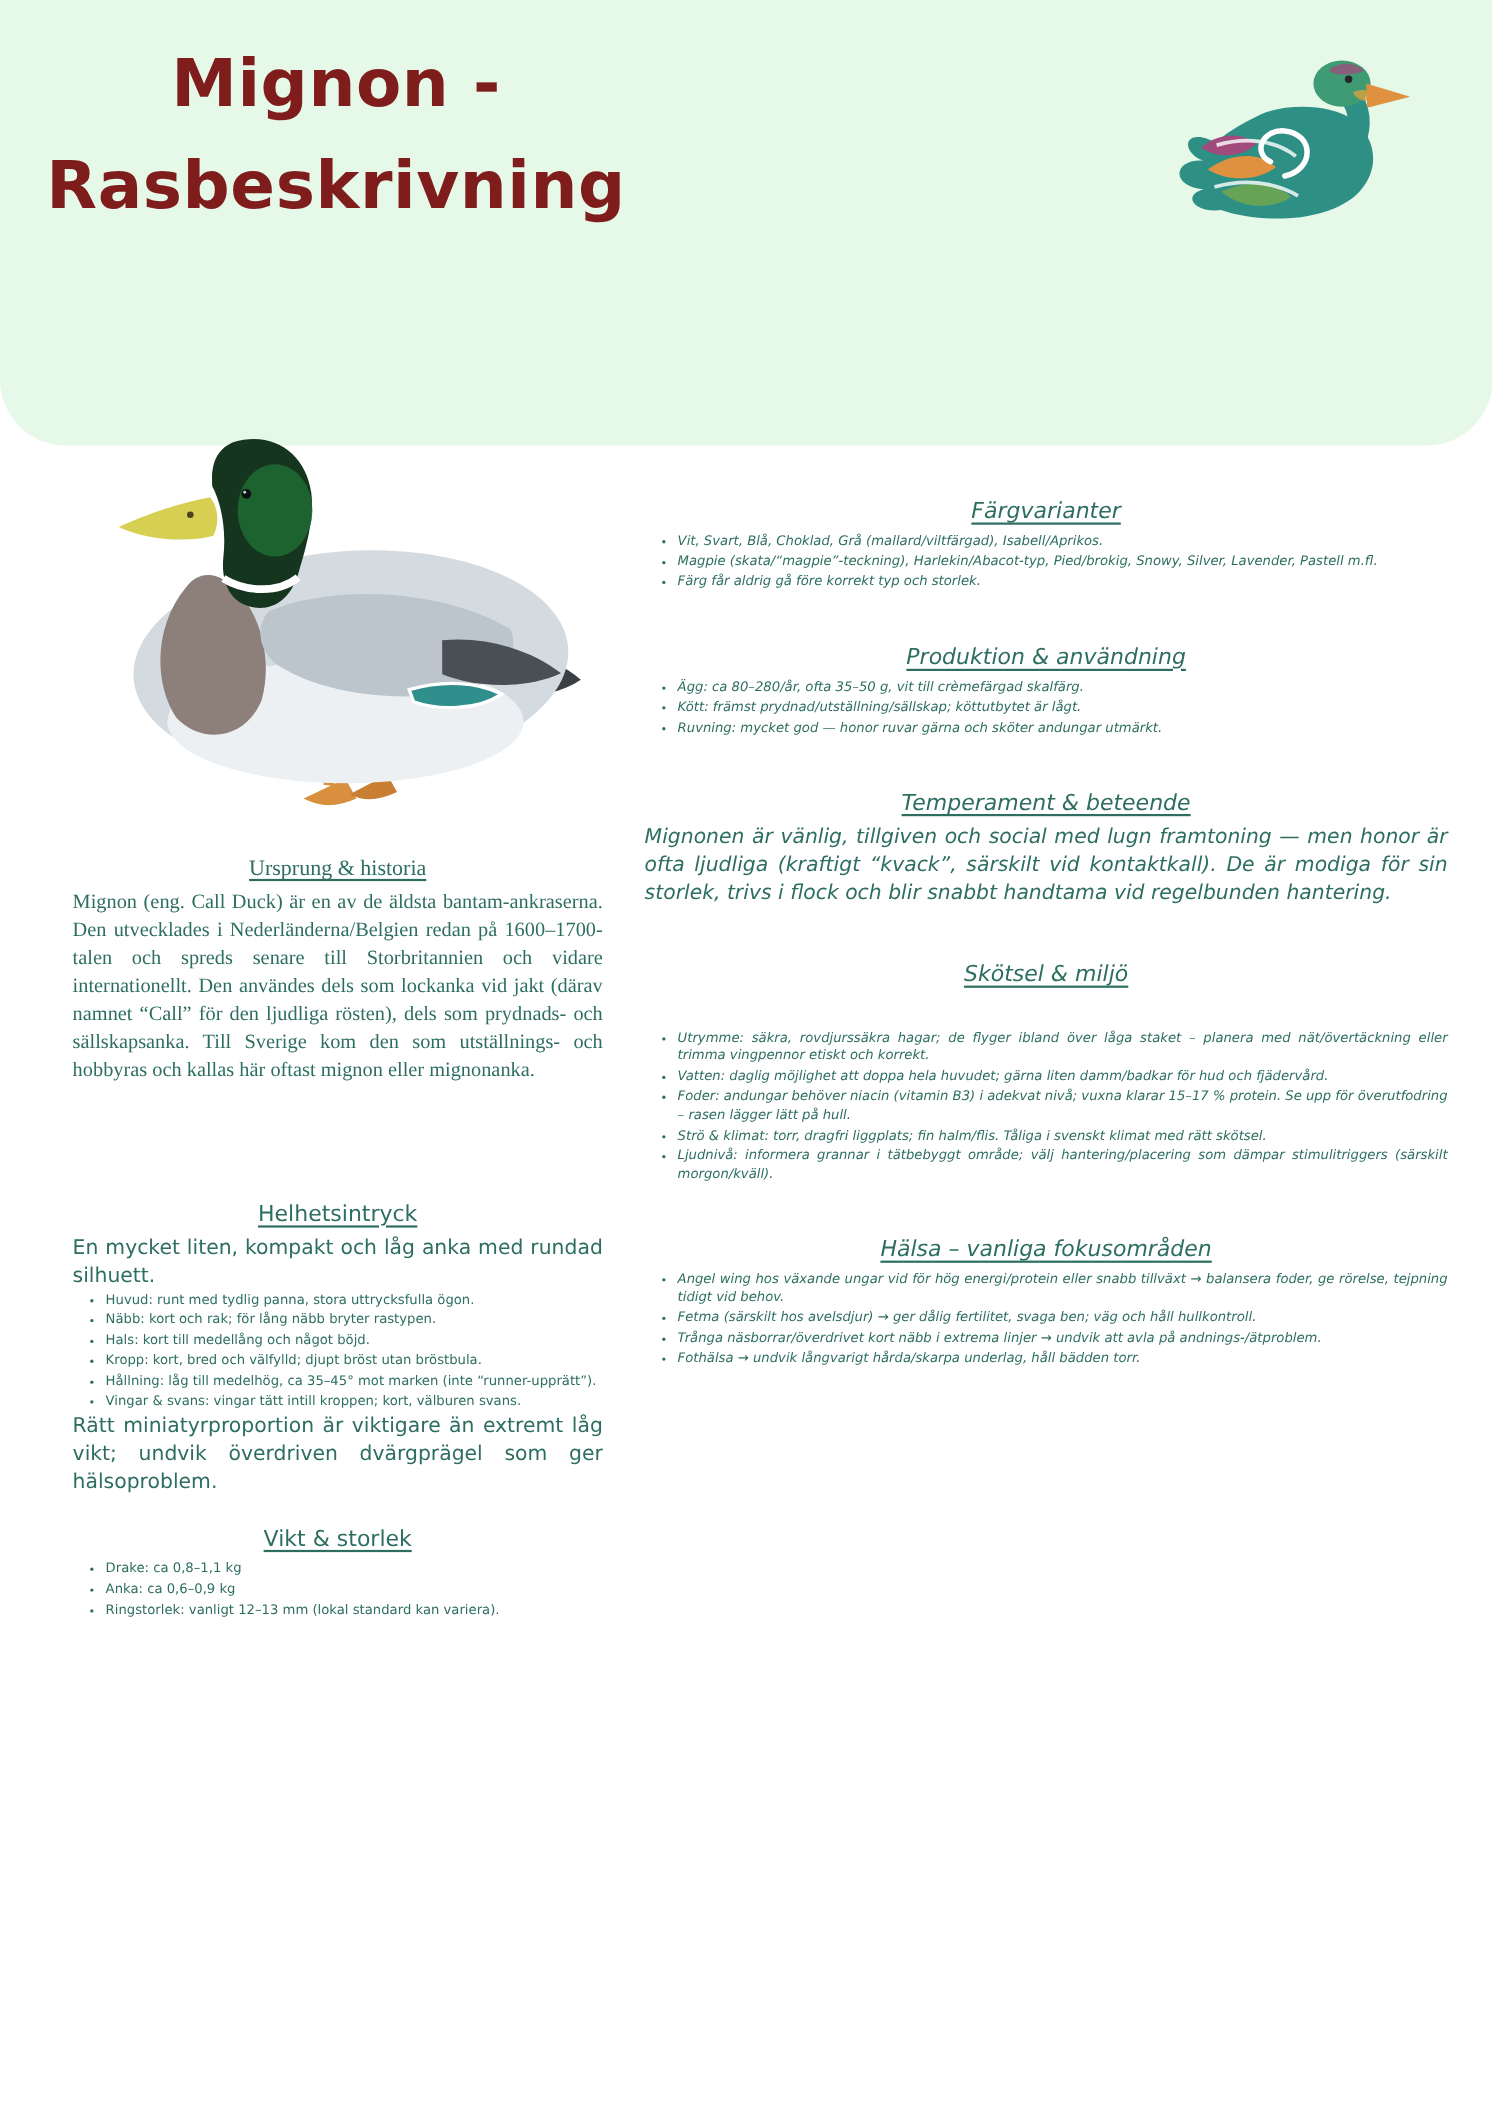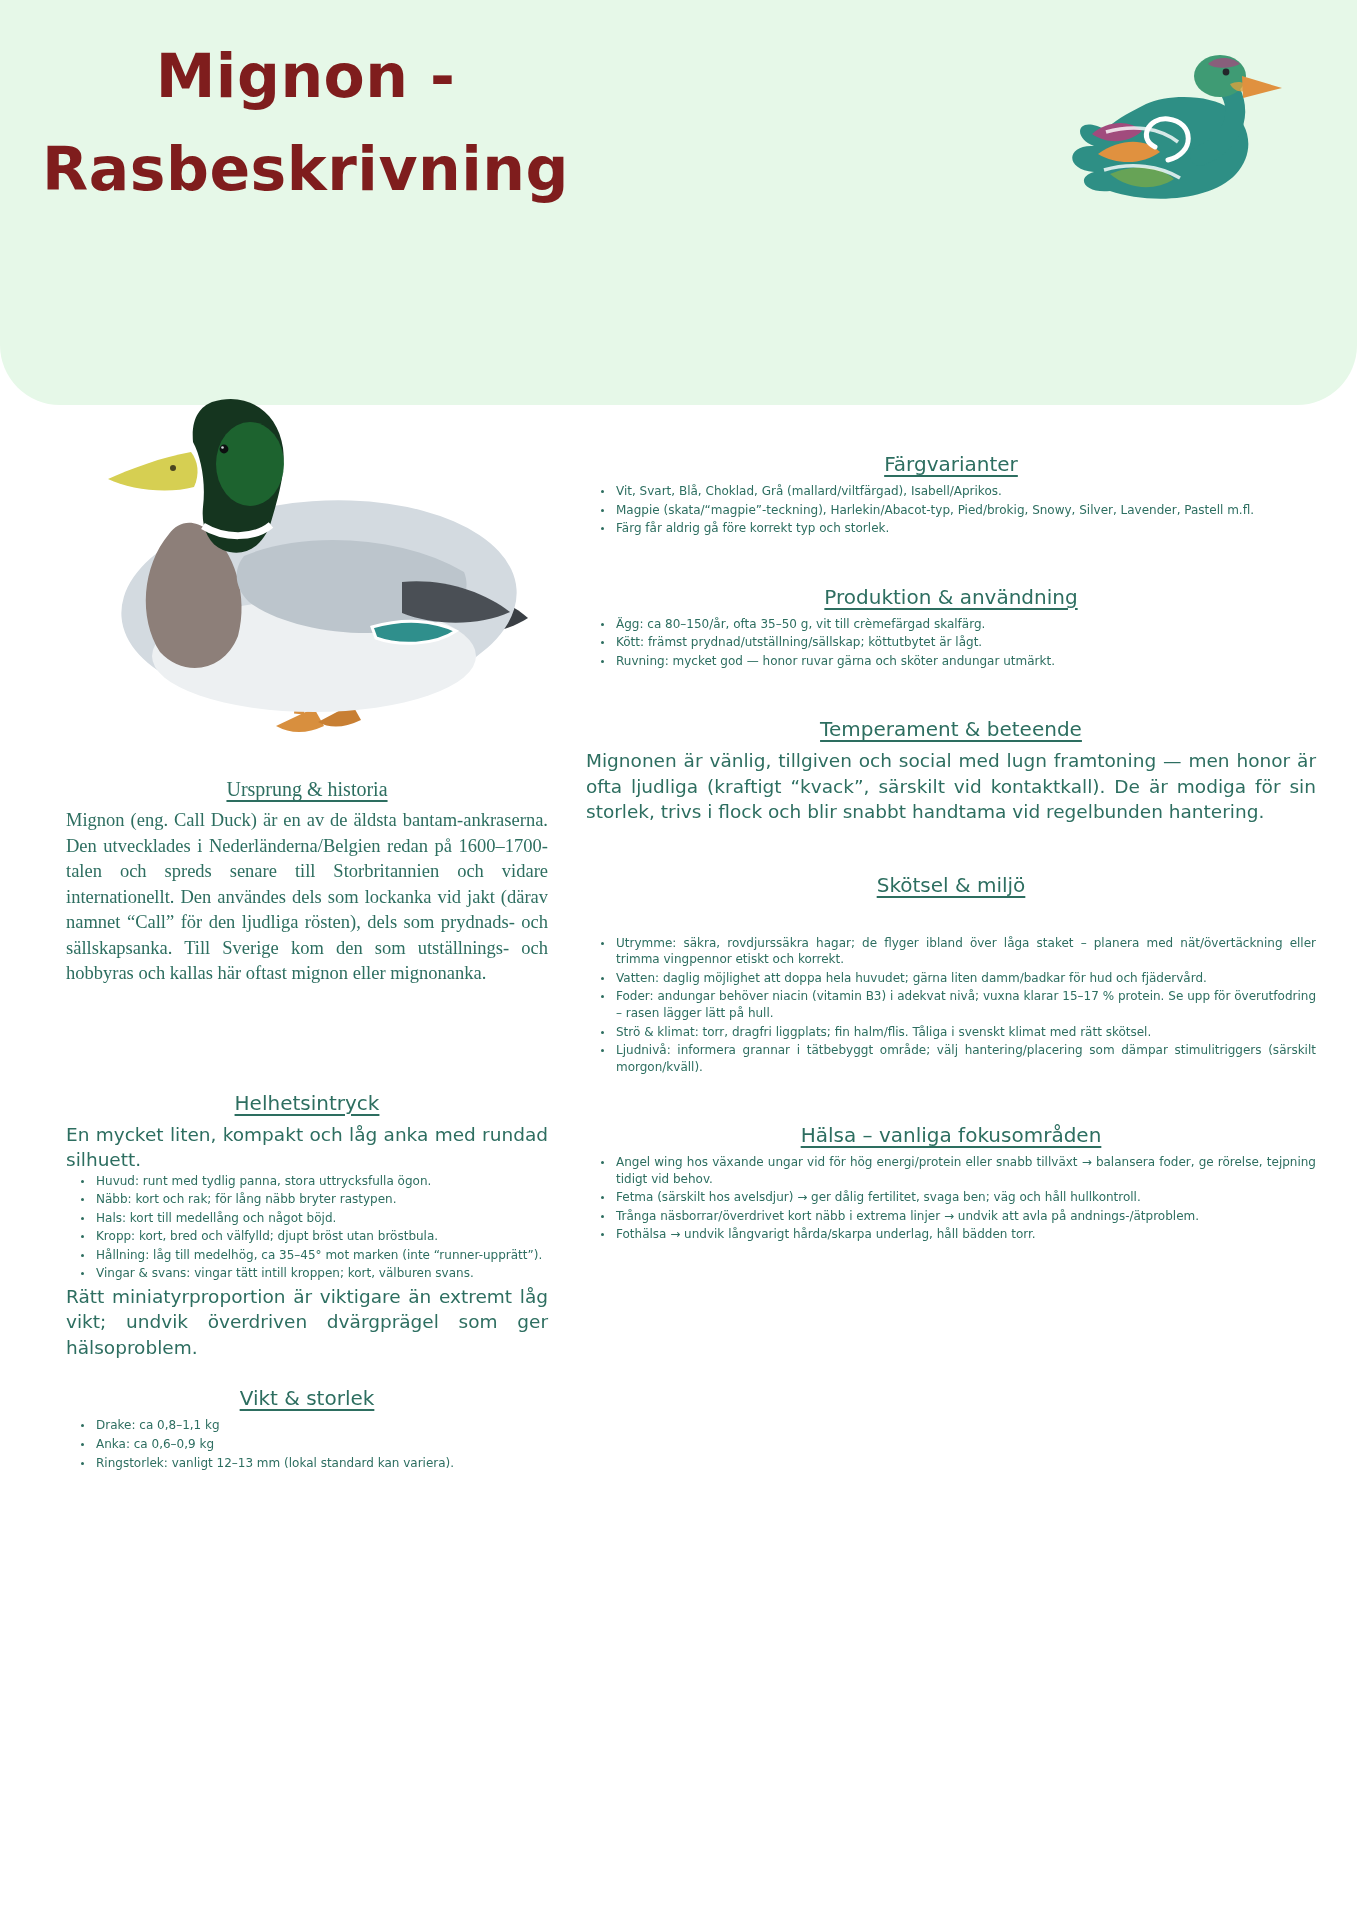--- a/index.html
+++ b/index.html
@@ -12,21 +12,21 @@
     background:#e6f8e8;border-radius:0 0 60px 60px;
   }
   .title{
     position:absolute;top:30px;left:18px;width:575px;margin:0;
     text-align:center;font-size:60px;line-height:1.55;font-weight:800;
     color:#7f1d1d;letter-spacing:0.5px;
   }
   .logo{position:absolute;top:32px;left:1048px;}
   .col{position:absolute;}
   .col-left{left:66px;top:352px;width:482px;}
-  .col-right{left:586px;top:452px;width:730px;}
+  .col-right{left:586px;top:452px;width:730px;font-style:italic;}
   .photo{display:block;margin:4px 0 26px 6px;}
   .section{margin:0;}
   .sec-heading{
     font-size:20px;font-weight:500;text-align:center;text-decoration:underline;
     text-underline-offset:4px;margin:0 0 7px 0;color:#2d6e60;
   }
   .sec-intro,.sec-outro{margin:0;font-size:18.5px;line-height:1.38;text-align:justify;}
   .sec-outro{margin-top:2px;}
   ul.sec-bullets{margin:0;padding-left:28px;}
   ul.sec-bullets li{
@@ -126,21 +126,21 @@
           <h3 class="sec-heading">Färgvarianter</h3>
           <ul class="sec-bullets">
             <li>Vit, Svart, Blå, Choklad, Grå (mallard/viltfärgad), Isabell/Aprikos.</li>
             <li>Magpie (skata/“magpie”-teckning), Harlekin/Abacot-typ, Pied/brokig, Snowy, Silver, Lavender, Pastell m.fl.</li>
             <li>Färg får aldrig gå före korrekt typ och storlek.</li>
           </ul>
         </section>
         <section class="section section-2">
           <h3 class="sec-heading">Produktion &amp; användning</h3>
           <ul class="sec-bullets">
-            <li>Ägg: ca 80–150/år, ofta 35–50 g, vit till crèmefärgad skalfärg.</li>
+            <li>Ägg: ca 80–280/år, ofta 35–50 g, vit till crèmefärgad skalfärg.</li>
             <li>Kött: främst prydnad/utställning/sällskap; köttutbytet är lågt.</li>
             <li>Ruvning: mycket god — honor ruvar gärna och sköter andungar utmärkt.</li>
           </ul>
         </section>
         <section class="section section-3">
           <h3 class="sec-heading">Temperament &amp; beteende</h3>
           <p class="sec-intro">Mignonen är vänlig, tillgiven och social med lugn framtoning — men honor är ofta ljudliga (kraftigt “kvack”, särskilt vid kontaktkall). De är modiga för sin storlek, trivs i flock och blir snabbt handtama vid regelbunden hantering.</p>
         </section>
         <section class="section section-4">
           <h3 class="sec-heading">Skötsel &amp; miljö</h3>

